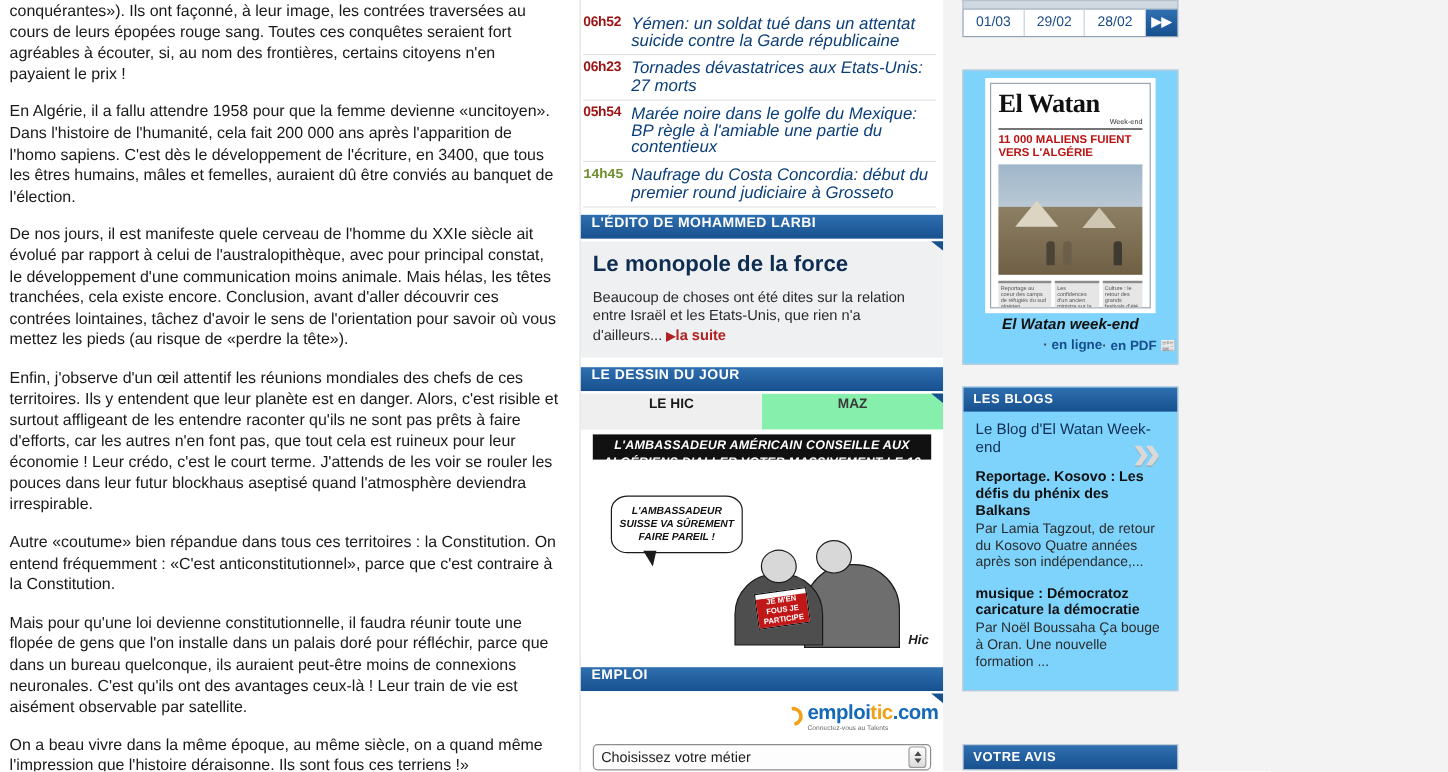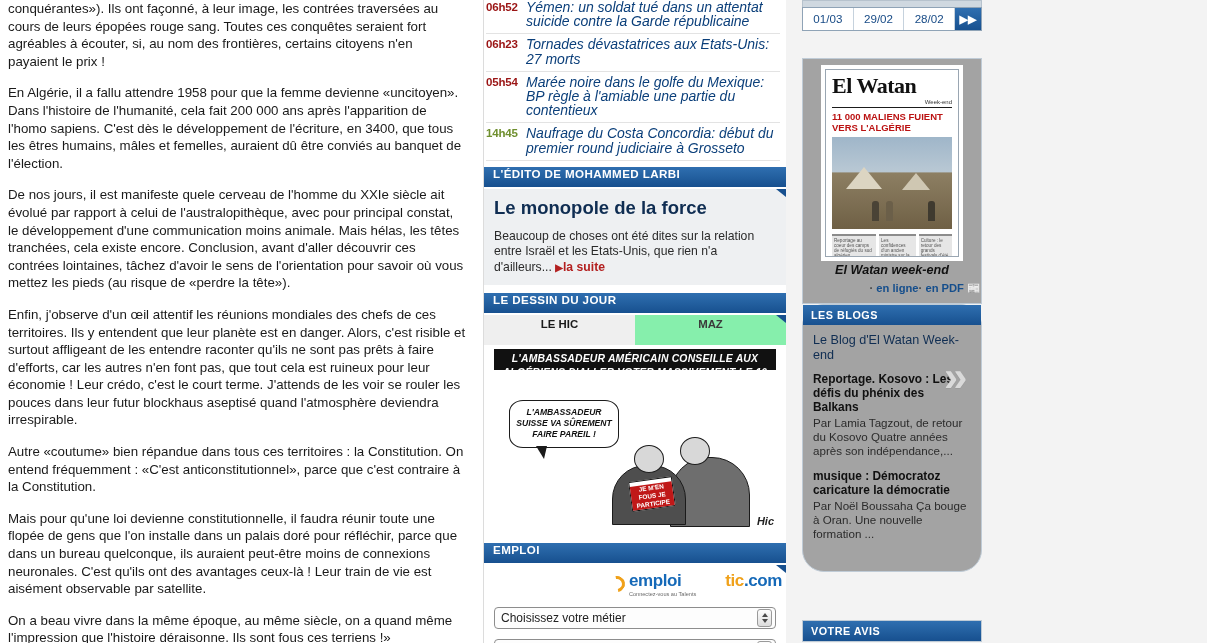--- a/index.html
+++ b/index.html
@@ -45,30 +45,30 @@
     padding: 0 6px 0 2px;
     margin: 0;
     list-style: none;
   }
   .flashlist li {
     display: flex;
     align-items: flex-start;
     padding: 3px 0 5px 0;
     border-bottom: 1px solid #e3e3e3;
   }
-  .flashlist li:first-child { padding-top: 0; }
+  .flashlist li:first-child { padding-top: 0; margin-top: 12px; }
   .flashlist .hh {
     flex: 0 0 40px;
     color: #9a1414;
     font-size: 11.5px;
     font-weight: bold;
     padding-top: 1px;
     letter-spacing: -0.2px;
   }
-  .flashlist .fx { color: #6f8f2e; }
+  .flashlist .fx { color: #6f8f2e; font-family: Liberation Mono, monospace; }
   .flashlist .txt {
     flex: 1 1 auto;
     font-size: 14px;
     line-height: 14.2px;
     color: #0b3f7a;
     padding-right: 4px;
     font-style: italic;
   }
 
   
@@ -257,21 +257,21 @@
     border-bottom-color: transparent;
     border-radius: 50%;
     transform: rotate(35deg);
   }
   .logo-emploitic .etext {
     font-size: 17px;
     font-weight: bold;
     color: #1569b8;
     letter-spacing: -0.4px;
   }
-  .logo-emploitic .etext i { color: #f0a11a; font-style: normal; padding-left: 44px; }
+  .logo-emploitic .etext i { color: #f0a11a; font-style: normal; }
   .logo-emploitic .sub {
     display: block;
     font-size: 5.6px;
     font-weight: normal;
     color: #6a6a6a;
     letter-spacing: 0;
   }
   .formrow { padding: 0 10px 10px 10px; }
   .selwrap {
     position: relative;
@@ -317,21 +317,21 @@
   #right {
     position: absolute;
     left: 786px; top: 0;
     width: 421px; height: 643px;
     background: #f3f3f3;
   }
   .panel {
     position: absolute;
     left: 16px;
     width: 180px;
-    background: #a3a3a3;
+    background: #7dd3fc;
     border: 1px solid #bfcbd6;
   }
   .panelbar {
     height: 20px;
     background: linear-gradient(#2f6fb0, #17508f);
     color: #fff;
     font-size: 10.8px;
     font-weight: bold;
     letter-spacing: 0.5px;
     line-height: 20px;
@@ -471,21 +471,21 @@
     color: #154e8c;
     font-weight: bold;
   }
   #weekend .links a {
     color: #154e8c;
     text-decoration: none;
   }
   #weekend .links .dot { color: #444; }
 
   
-  #blogs { top: 304px; padding-bottom: 16px; border-radius: 22px; }
+  #blogs { top: 322px; padding-bottom: 2px; }
   #blogs .inner { padding: 8px 10px 4px 10px; }
   #blogs h3 {
     margin: 0 0 10px 0;
     font-size: 12.6px;
     font-weight: normal;
     color: #0f2d52;
     line-height: 14.5px;
   }
   #blogs .item { margin-bottom: 10px; }
   #blogs .item .t {

